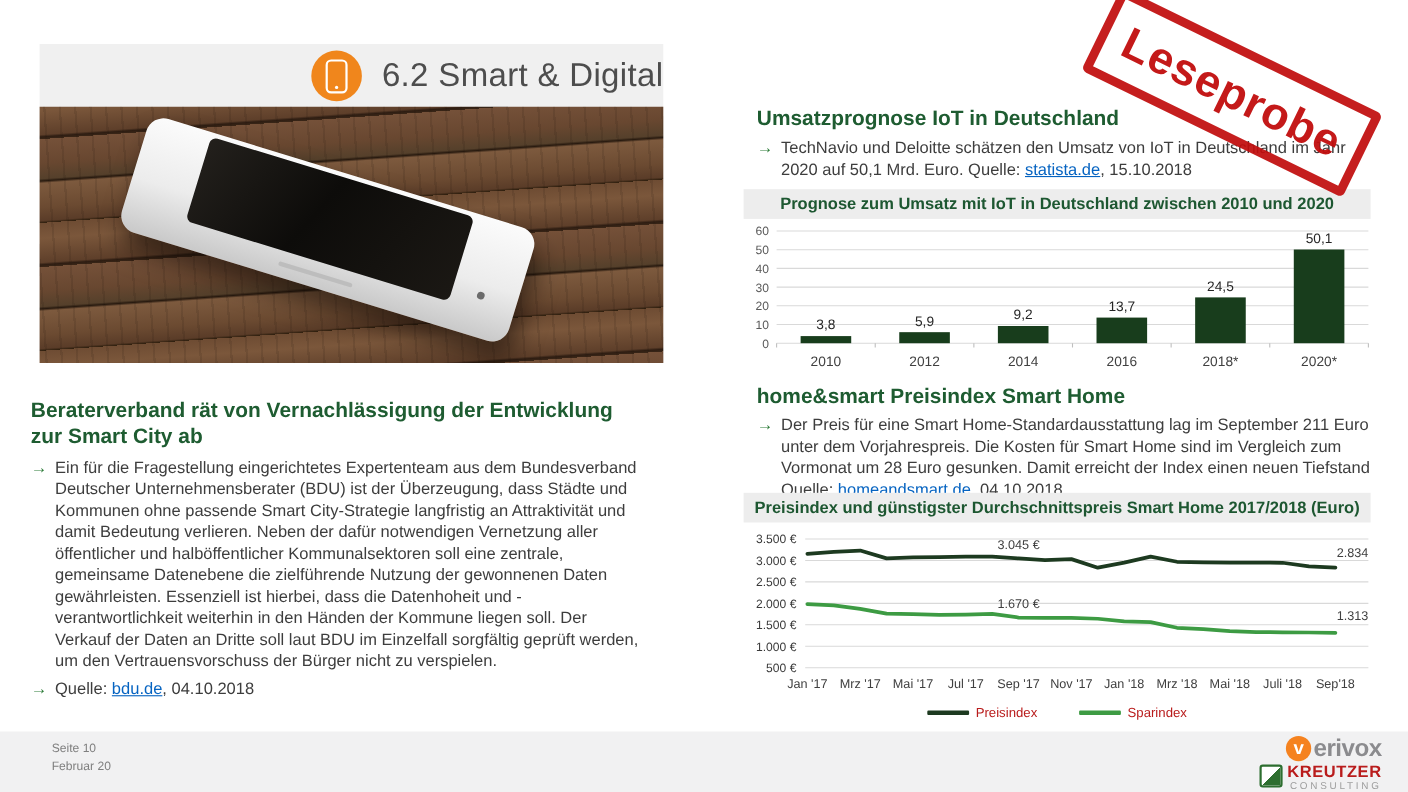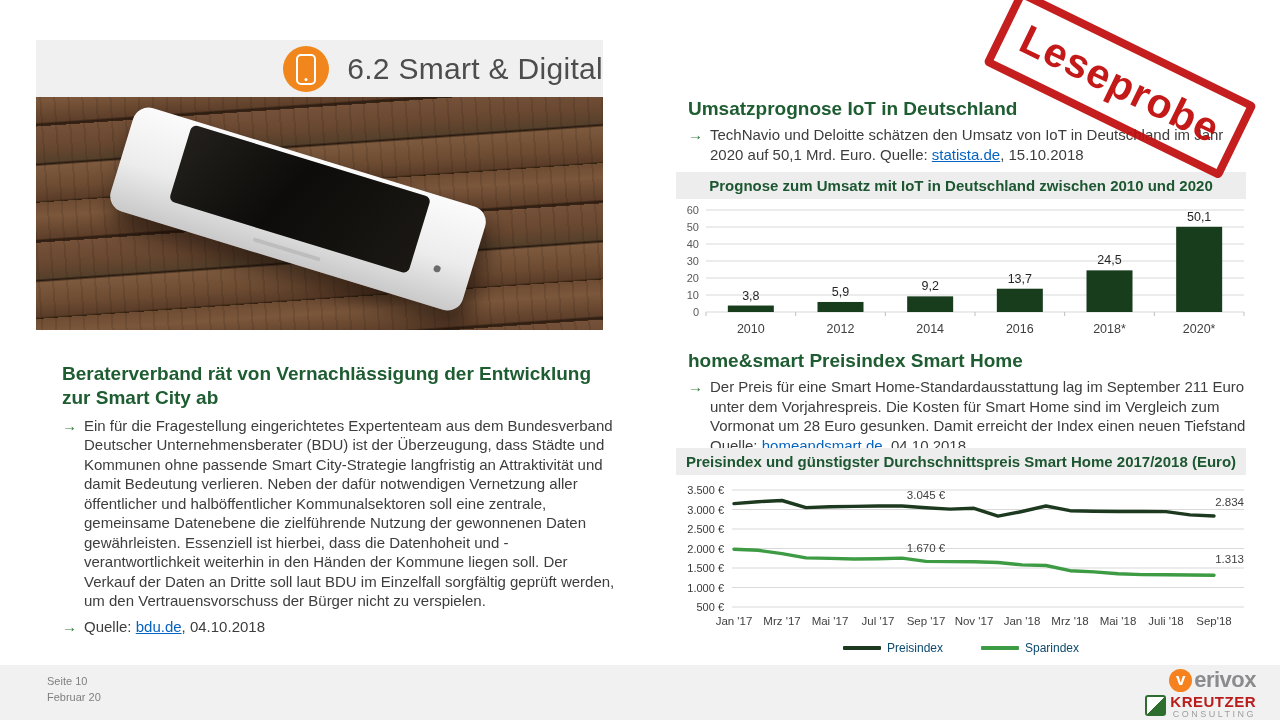--- a/index.html
+++ b/index.html
@@ -36,36 +36,36 @@
   .phone-cam{position:absolute;right:30px;bottom:34px;width:7px;height:7px;border-radius:50%;background:#6b6b6b;}
   .phone-btn{position:absolute;left:150px;bottom:10px;width:70px;height:4px;border-radius:2px;background:#bdbdbd;}
 
   
   .green-heading{color:#1e5c31;font-weight:700;font-size:19px;line-height:1.25;}
   .bullet{display:flex;margin-top:6px;}
   .arrow{color:#2e7d3a;width:22px;flex:none;font-size:15px;line-height:1.3;}
   .btext{color:#3d3d3d;font-size:15px;line-height:1.3;}
   .source{font-size:15px;color:#3d3d3d;}
   .source a{color:#0563c1;}
-  .left-text{position:absolute;left:62px;top:362px;width:560px;}
+  .left-text{position:absolute;left:28px;top:362px;width:560px;}
   .iot-head{position:absolute;left:688px;top:97px;width:558px;}
   .iot-bullet{position:absolute;left:688px;top:119px;width:558px;}
   .sh-head{position:absolute;left:688px;top:349px;width:558px;}
   .sh-bullet{position:absolute;left:688px;top:371px;width:558px;}
 
   
   .chart-title-bar{position:absolute;left:676px;width:570px;height:27px;background:#ededed;
     color:#1d5731;font-weight:700;font-size:15px;display:flex;align-items:center;justify-content:center;}
   .bar-title{top:172px;}
   .line-title{top:448px;}
   .bar-svg{position:absolute;left:676px;top:202px;}
   .line-svg{position:absolute;left:676px;top:476px;}
   svg text{font-family:"Liberation Sans",sans-serif;}
   .legend{position:absolute;left:676px;top:641px;width:570px;display:flex;justify-content:center;gap:38px;}
-  .legend-item{display:flex;align-items:center;gap:6px;font-size:12px;color:#0c4a6e;}
+  .legend-item{display:flex;align-items:center;gap:6px;font-size:12px;color:#b91c1c;}
   .legend-swatch{width:38px;height:4px;border-radius:1px;}
 
   
   .stamp{position:absolute;left:988px;top:42px;width:248px;height:68px;
     border:8px solid rgba(193,13,13,.93);border-radius:5px;
     color:rgba(193,13,13,.95);font-size:41px;font-weight:700;letter-spacing:1px;
     display:flex;align-items:center;justify-content:center;
     transform:rotate(26deg);z-index:40;pointer-events:none;}
 
   

